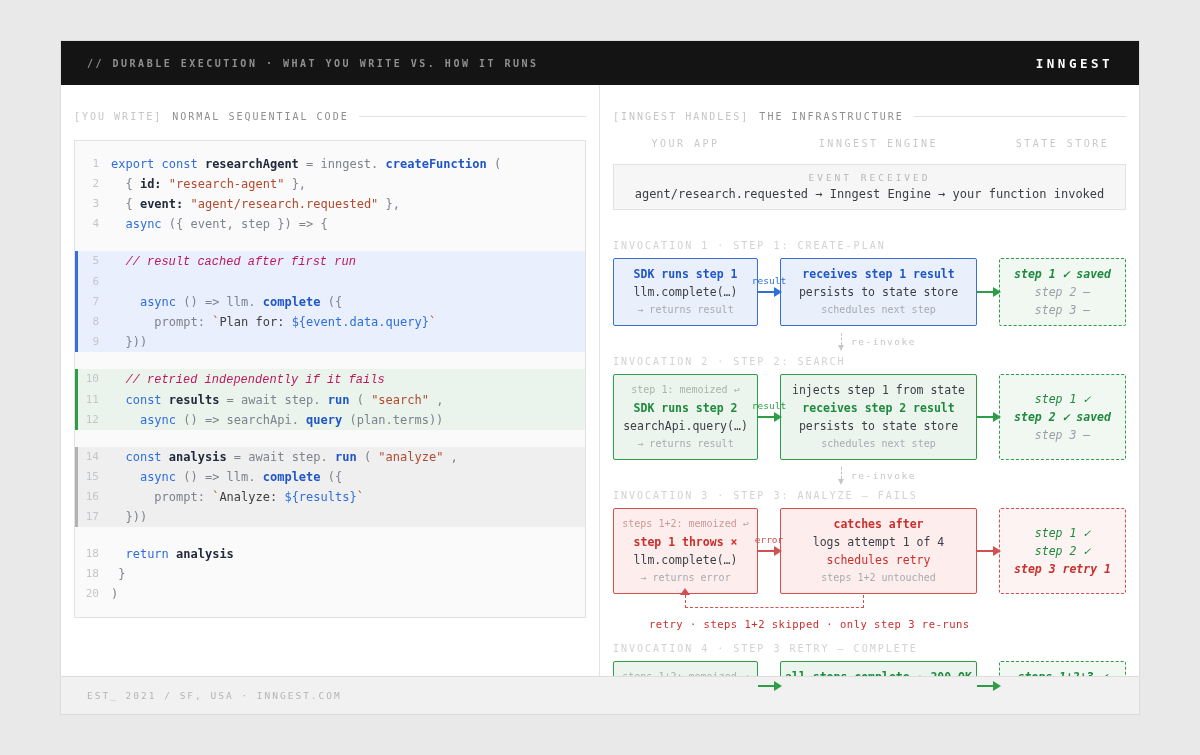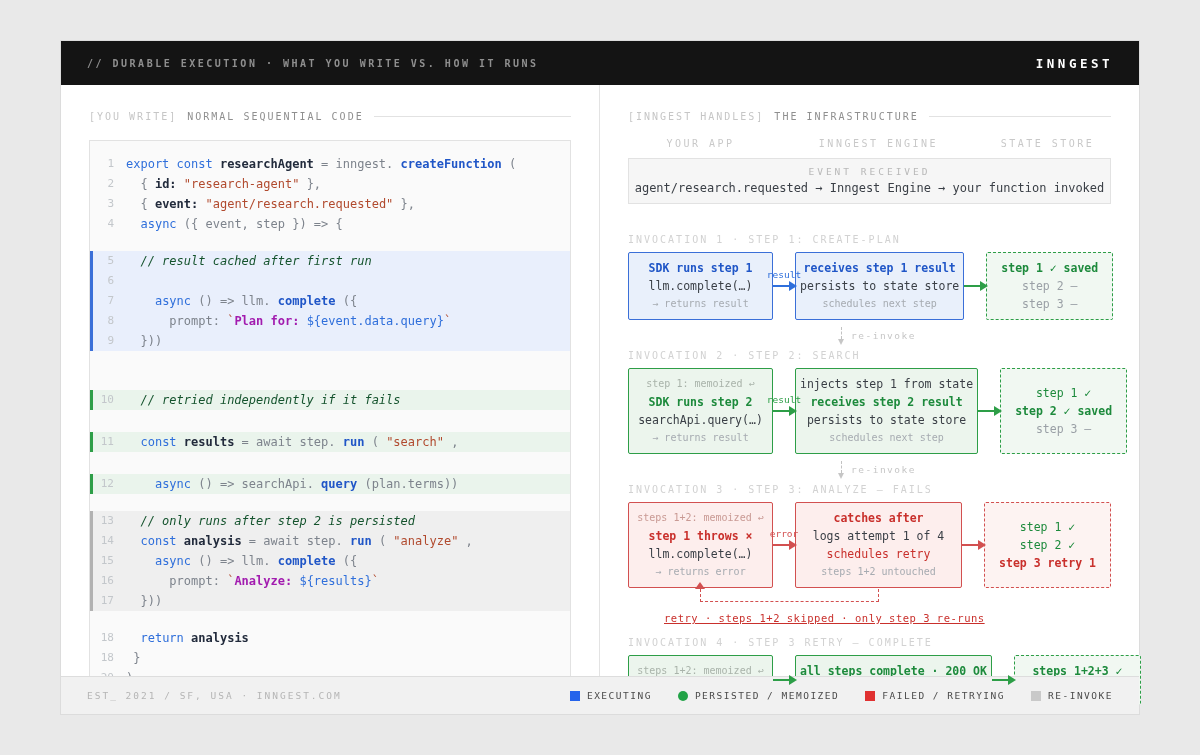--- a/index.html
+++ b/index.html
@@ -16,70 +16,70 @@
   
   .topbar {
     height:44px; background:#141414; flex:0 0 44px;
     display:flex; align-items:center; justify-content:space-between;
     padding:0 26px;
   }
   .topbar-left { color:#8f8f8f; font-size:10px; letter-spacing:2.5px;font-weight:bold; }
   .topbar-brand { color:#ffffff; font-size:12.5px; font-weight:bold; letter-spacing:3.5px; }
   
   .content { flex:1 1 auto; display:flex; min-height:0; }
-  .panel { width:50%; padding:26px 28px 0; }
+  .panel { width:50%; padding:26px 13px 0; }
   .panel-left { border-right:1px solid #e3e3e3; }
   .section-head { display:flex; align-items:center; gap:10px; font-size:10px; letter-spacing:2px; white-space:nowrap; }
   .section-tag { color:#c6c6c6; }
   .section-title { color:#8f8f8f; }
   .section-rule { flex:1; border-top:1px solid #e2e2e2; }
   
   .code-block {
     margin-top:18px; border:1px solid #e2e2e2; background:#fafafa;
     padding:13px 0 13px 0; font-size:12px;
   }
   .code-line { display:flex; line-height:20px; border-left:3px solid transparent; }
   .code-spacer { height:17px; }
   .gutter { flex:0 0 33px; text-align:right; padding-right:12px; color:#c3c7cb; font-size:11px; }
   .code-text { white-space:pre; }
   .hl-blue  { background:#e9effc; border-left-color:#3a6fd8; }
-  .hl-green { background:#eaf4ec; border-left-color:#2d9e47;margin-top:22px; }
+  .hl-green { background:#eaf4ec; border-left-color:#2d9e47; }
   .hl-gray  { background:#efefef; border-left-color:#b2b2b2; }
   .tk-kw  { color:#2f6fdb; }
   .tk-fn  { color:#2056c7; font-weight:bold; }
   .tk-var { color:#222b3c; font-weight:bold; }
   .tk-str { color:#b14a2e; }
-  .tk-strb{ color:#a21caf; font-weight:bold; }
+  .tk-strb{ color:#404040; font-weight:normal; }
   .tk-tpl { color:#2f6fdb; }
   .tk-pun { color:#7d838c; }
-  .tk-com { color:#14532d; font-style:italic; }
+  .tk-com { color:#be185d; font-style:italic;font-family:Liberation Mono, monospace; }
   
   .col-heads {
     display:grid; grid-template-columns:145px 22px 1fr 22px 127px;
     margin-top:16px; font-size:10px; letter-spacing:2.5px; color:#c9c9c9;
   }
   .col-heads > div { text-align:center; }
   .event-banner {
-    margin-top:9px; background:#f6f6f6; border:1px solid #e2e2e2;
+    margin-top:15px; background:#f6f6f6; border:1px solid #e2e2e2;
     text-align:center; padding:7px 4px 8px;
   }
   .event-title { font-size:9.5px; letter-spacing:3px; color:#b8b8b8; margin-bottom:4px; }
   .event-sub { font-size:12px; color:#3a3f46; }
   #invocations > .inv-label:first-child { margin-top:30px; }
   .inv-label { font-size:10px; letter-spacing:2px; color:#d2d2d2; margin:0 0 7px; }
   .inv-row { display:grid; grid-template-columns:145px 22px 1fr 22px 127px; align-items:stretch; }
   .box {
     border-radius:2px; padding:7px 4px; text-align:center;
     display:flex; flex-direction:column; justify-content:center; gap:2px;
     font-size:11.5px;
   }
   .box.blue  { border:1.5px solid #3a6fd8; background:#e9f0fb; }
   .box.green { border:1.5px solid #2d9e47; background:#ecf5ed; }
   .box.red   { border:1.5px solid #d25050; background:#fdeeed; }
-  .box.dashed { border-style:dashed; }
+  .box.dashed { border-style:dashed;font-style:italic; }
   .box.green.dashed { background:#f1f8f2; }
   .box.red.dashed { background:#fdf3f2; }
   .bl { line-height:16px; white-space:nowrap; }
   .s-blueB  { color:#2056c7; font-weight:bold; }
   .s-greenB { color:#1d8a3c; font-weight:bold; }
   .s-green  { color:#1d8a3c; }
   .s-redB   { color:#c9302c; font-weight:bold; }
   .s-red    { color:#c9302c; }
   .s-dark   { color:#3a3f46; }
   .s-mut    { color:#9aa0a6; }
@@ -111,21 +111,21 @@
   .reinvoke-text { font-size:9.5px; letter-spacing:1.5px; color:#c6c6c6; }
   .retry-zone { position:relative; height:49px; }
   .retry-path {
     position:absolute; top:1px; left:72px; width:179px; height:13px;
     border-left:1.5px dashed #d25050; border-bottom:1.5px dashed #d25050; border-right:1.5px dashed #d25050;
   }
   .retry-arrowhead {
     position:absolute; top:-6px; left:67px; width:0; height:0;
     border-left:5px solid transparent; border-right:5px solid transparent; border-bottom:7px solid #d25050;
   }
-  .retry-caption { position:absolute; top:24px; left:36px; font-size:10.5px; letter-spacing:0.5px; color:#c9302c; white-space:nowrap;text-decoration:underline; }
+  .retry-caption { position:absolute; top:24px; left:36px; font-size:10.5px; letter-spacing:0.5px; color:#c9302c; white-space:nowrap; }
   
   .footbar {
     flex:0 0 38px; background:#f1f1f1; border-top:1px solid #ddd;
     display:flex; align-items:center; justify-content:space-between; padding:0 26px;
   }
   .foot-left { font-size:9.5px; letter-spacing:2px; color:#b5b5b5; }
   .legend { display:flex; align-items:center; gap:26px; }
   .legend-item { display:flex; align-items:center; gap:7px; }
   .swatch { width:10px; height:10px; display:inline-block; }
   .swatch.circle { border-radius:50%; }
@@ -193,24 +193,20 @@
           </div>
           <div class="code-line hl-green">
             <span class="gutter">11</span>
             <span class="code-text"><span class="tk-pun">  </span><span class="tk-kw">const</span><span class="tk-pun"> </span><span class="tk-var">results</span><span class="tk-pun"> = await step. </span><span class="tk-fn">run</span><span class="tk-pun"> ( </span><span class="tk-str">"search"</span><span class="tk-pun"> ,</span></span>
           </div>
           <div class="code-line hl-green">
             <span class="gutter">12</span>
             <span class="code-text"><span class="tk-pun">    </span><span class="tk-kw">async</span><span class="tk-pun"> () =&gt; searchApi. </span><span class="tk-fn">query</span><span class="tk-pun"> (plan.terms))</span></span>
           </div>
           <div class="code-spacer"></div>
-          <div class="code-line hl-gray">
-            <span class="gutter">13</span>
-            <span class="code-text"><span class="tk-com">  // only runs after step 2 is persisted</span></span>
-          </div>
           <div class="code-line hl-gray">
             <span class="gutter">14</span>
             <span class="code-text"><span class="tk-pun">  </span><span class="tk-kw">const</span><span class="tk-pun"> </span><span class="tk-var">analysis</span><span class="tk-pun"> = await step. </span><span class="tk-fn">run</span><span class="tk-pun"> ( </span><span class="tk-str">"analyze"</span><span class="tk-pun"> ,</span></span>
           </div>
           <div class="code-line hl-gray">
             <span class="gutter">15</span>
             <span class="code-text"><span class="tk-pun">    </span><span class="tk-kw">async</span><span class="tk-pun"> () =&gt; llm. </span><span class="tk-fn">complete</span><span class="tk-pun"> ({</span></span>
           </div>
           <div class="code-line hl-gray">
             <span class="gutter">16</span>
@@ -371,33 +367,15 @@
               <div class="bl s-green">function done</div>
             </div>
           </div>
         </div>
     </div>
 
   </div>
 
   <div class="footbar">
     <div class="foot-left">EST_ 2021 / SF, USA  ·  INNGEST.COM</div>
-    <div class="legend" id="legend">
-        <span class="legend-item">
-          <span class="swatch" style="background: rgb(37, 99, 235);"></span>
-          <span class="legend-label">EXECUTING</span>
-        </span>
-        <span class="legend-item">
-          <span class="swatch circle" style="background: rgb(34, 163, 71);"></span>
-          <span class="legend-label">PERSISTED / MEMOIZED</span>
-        </span>
-        <span class="legend-item">
-          <span class="swatch" style="background: rgb(224, 49, 49);"></span>
-          <span class="legend-label">FAILED / RETRYING</span>
-        </span>
-        <span class="legend-item">
-          <span class="swatch" style="background: rgb(201, 201, 201);"></span>
-          <span class="legend-label">RE-INVOKE</span>
-        </span>
-      </div>
   </div>
 
 </div>
 
 </body></html>

